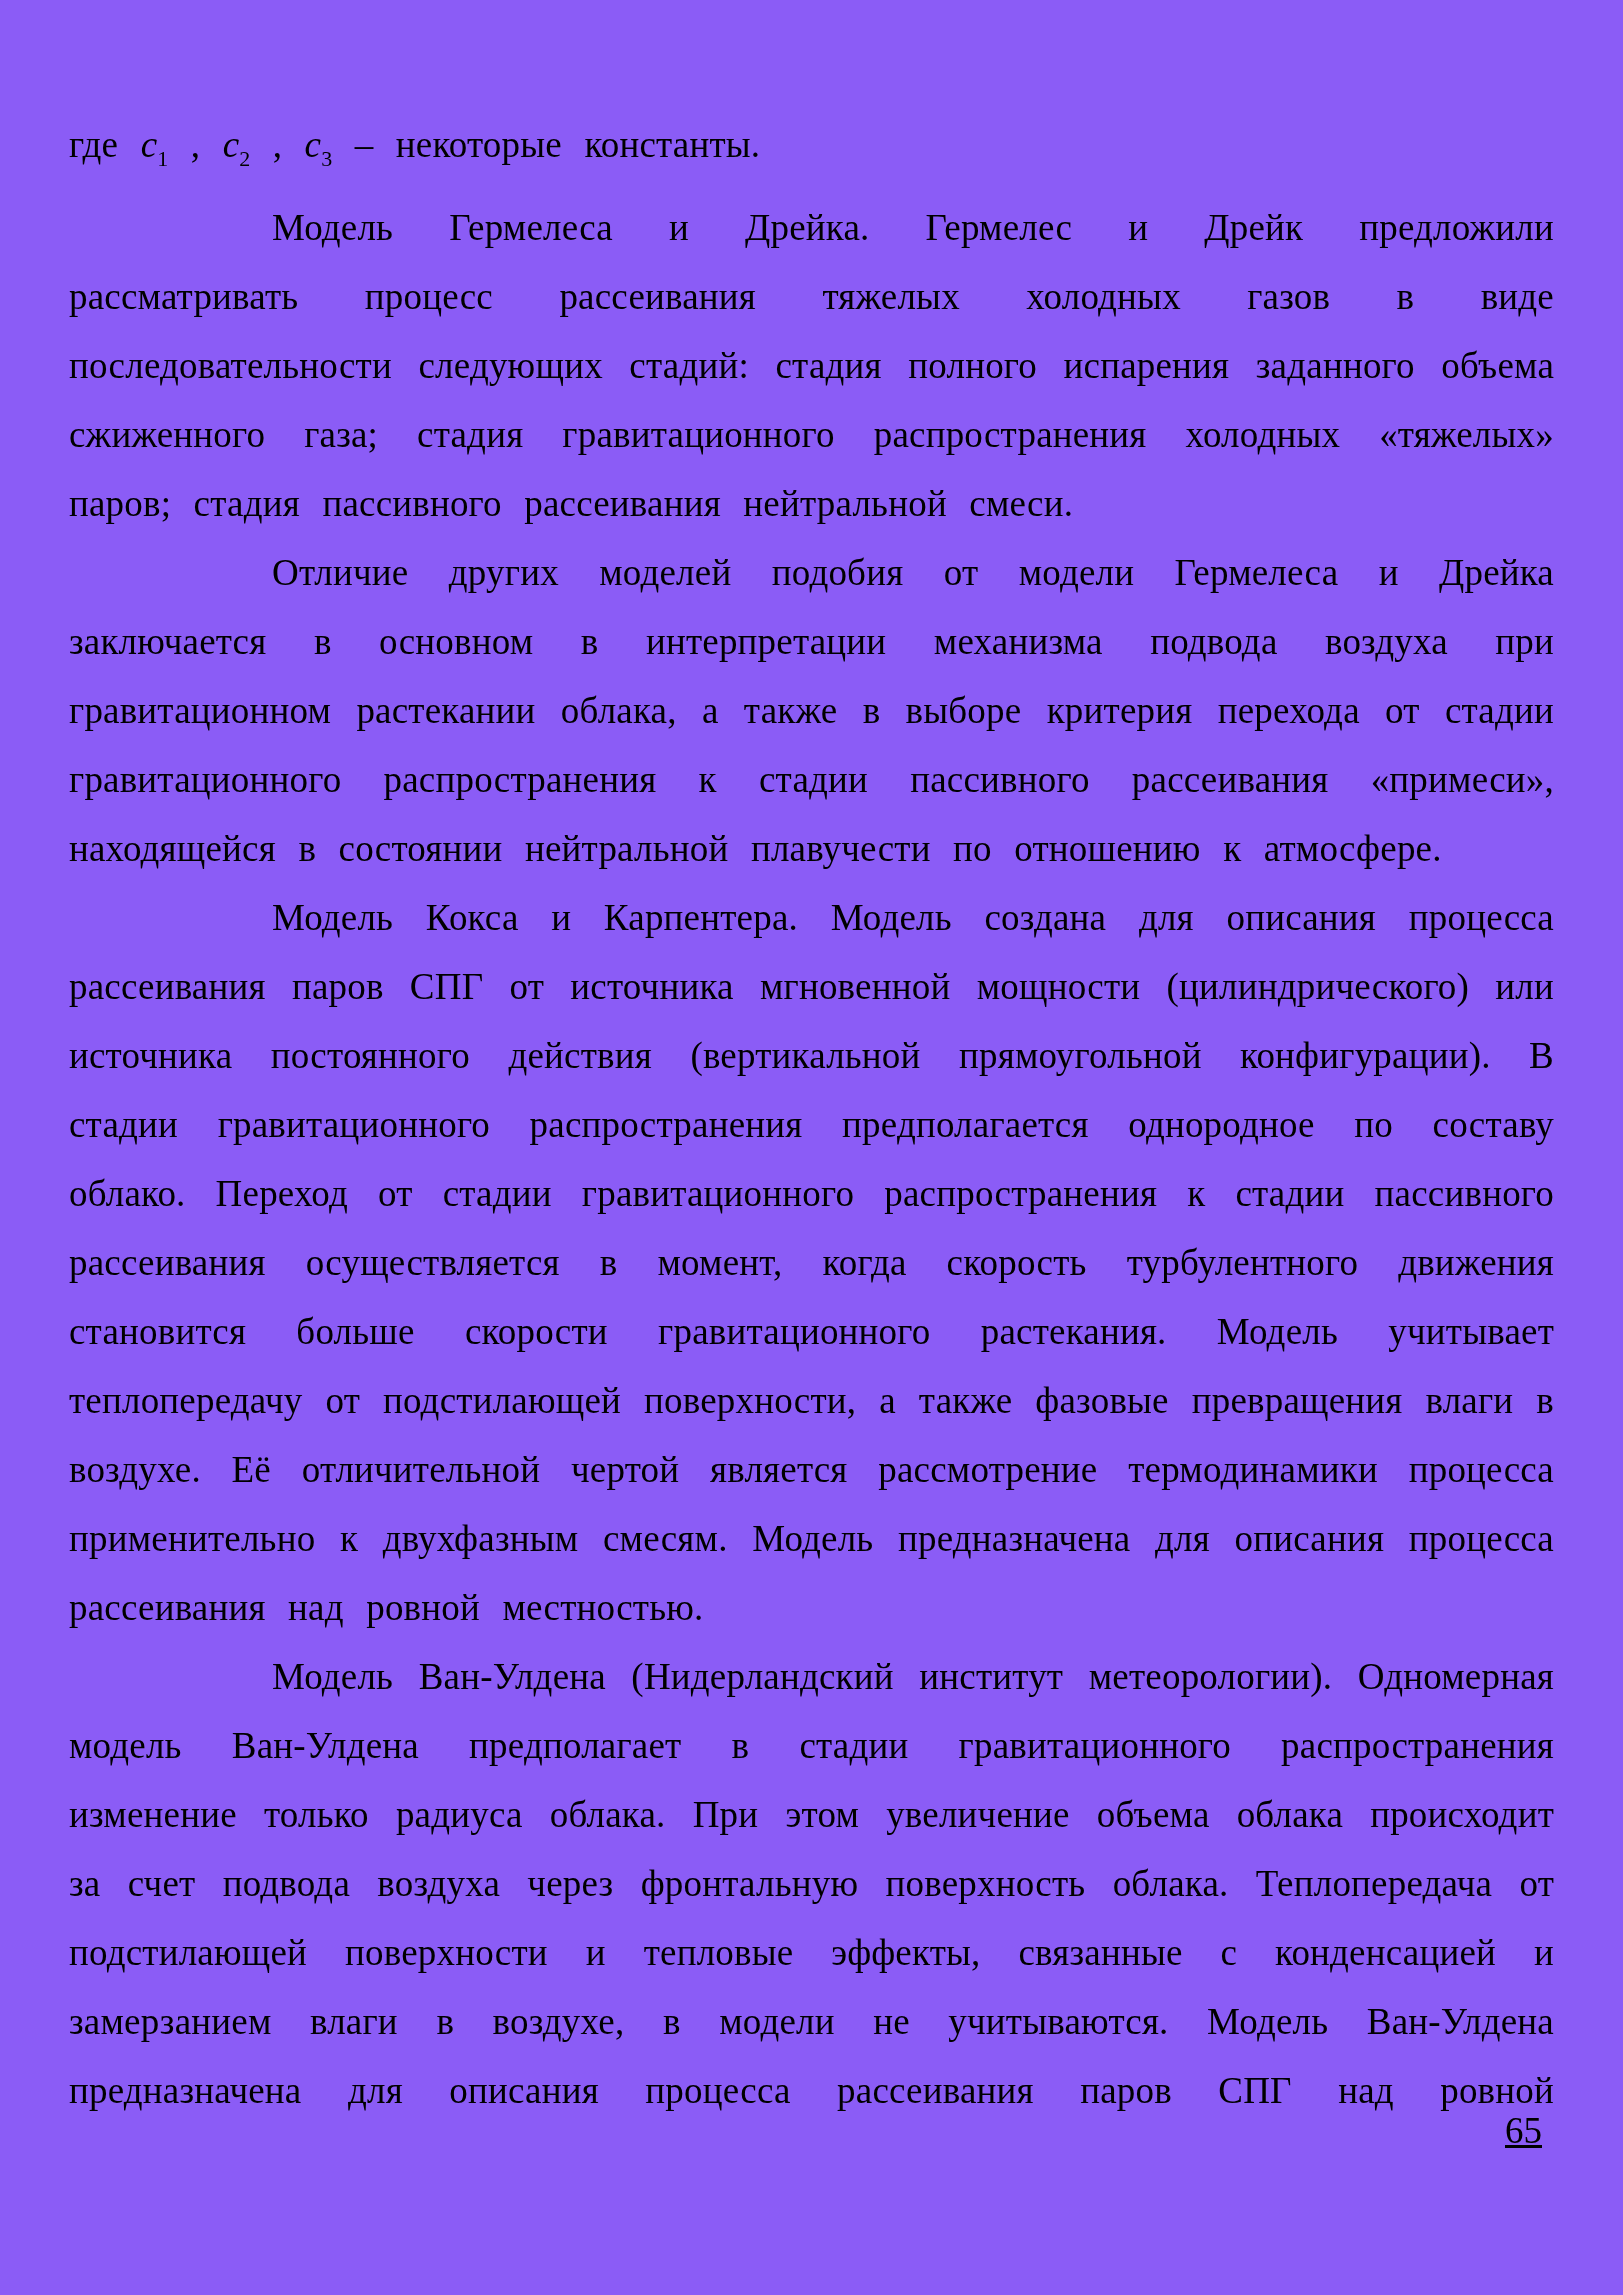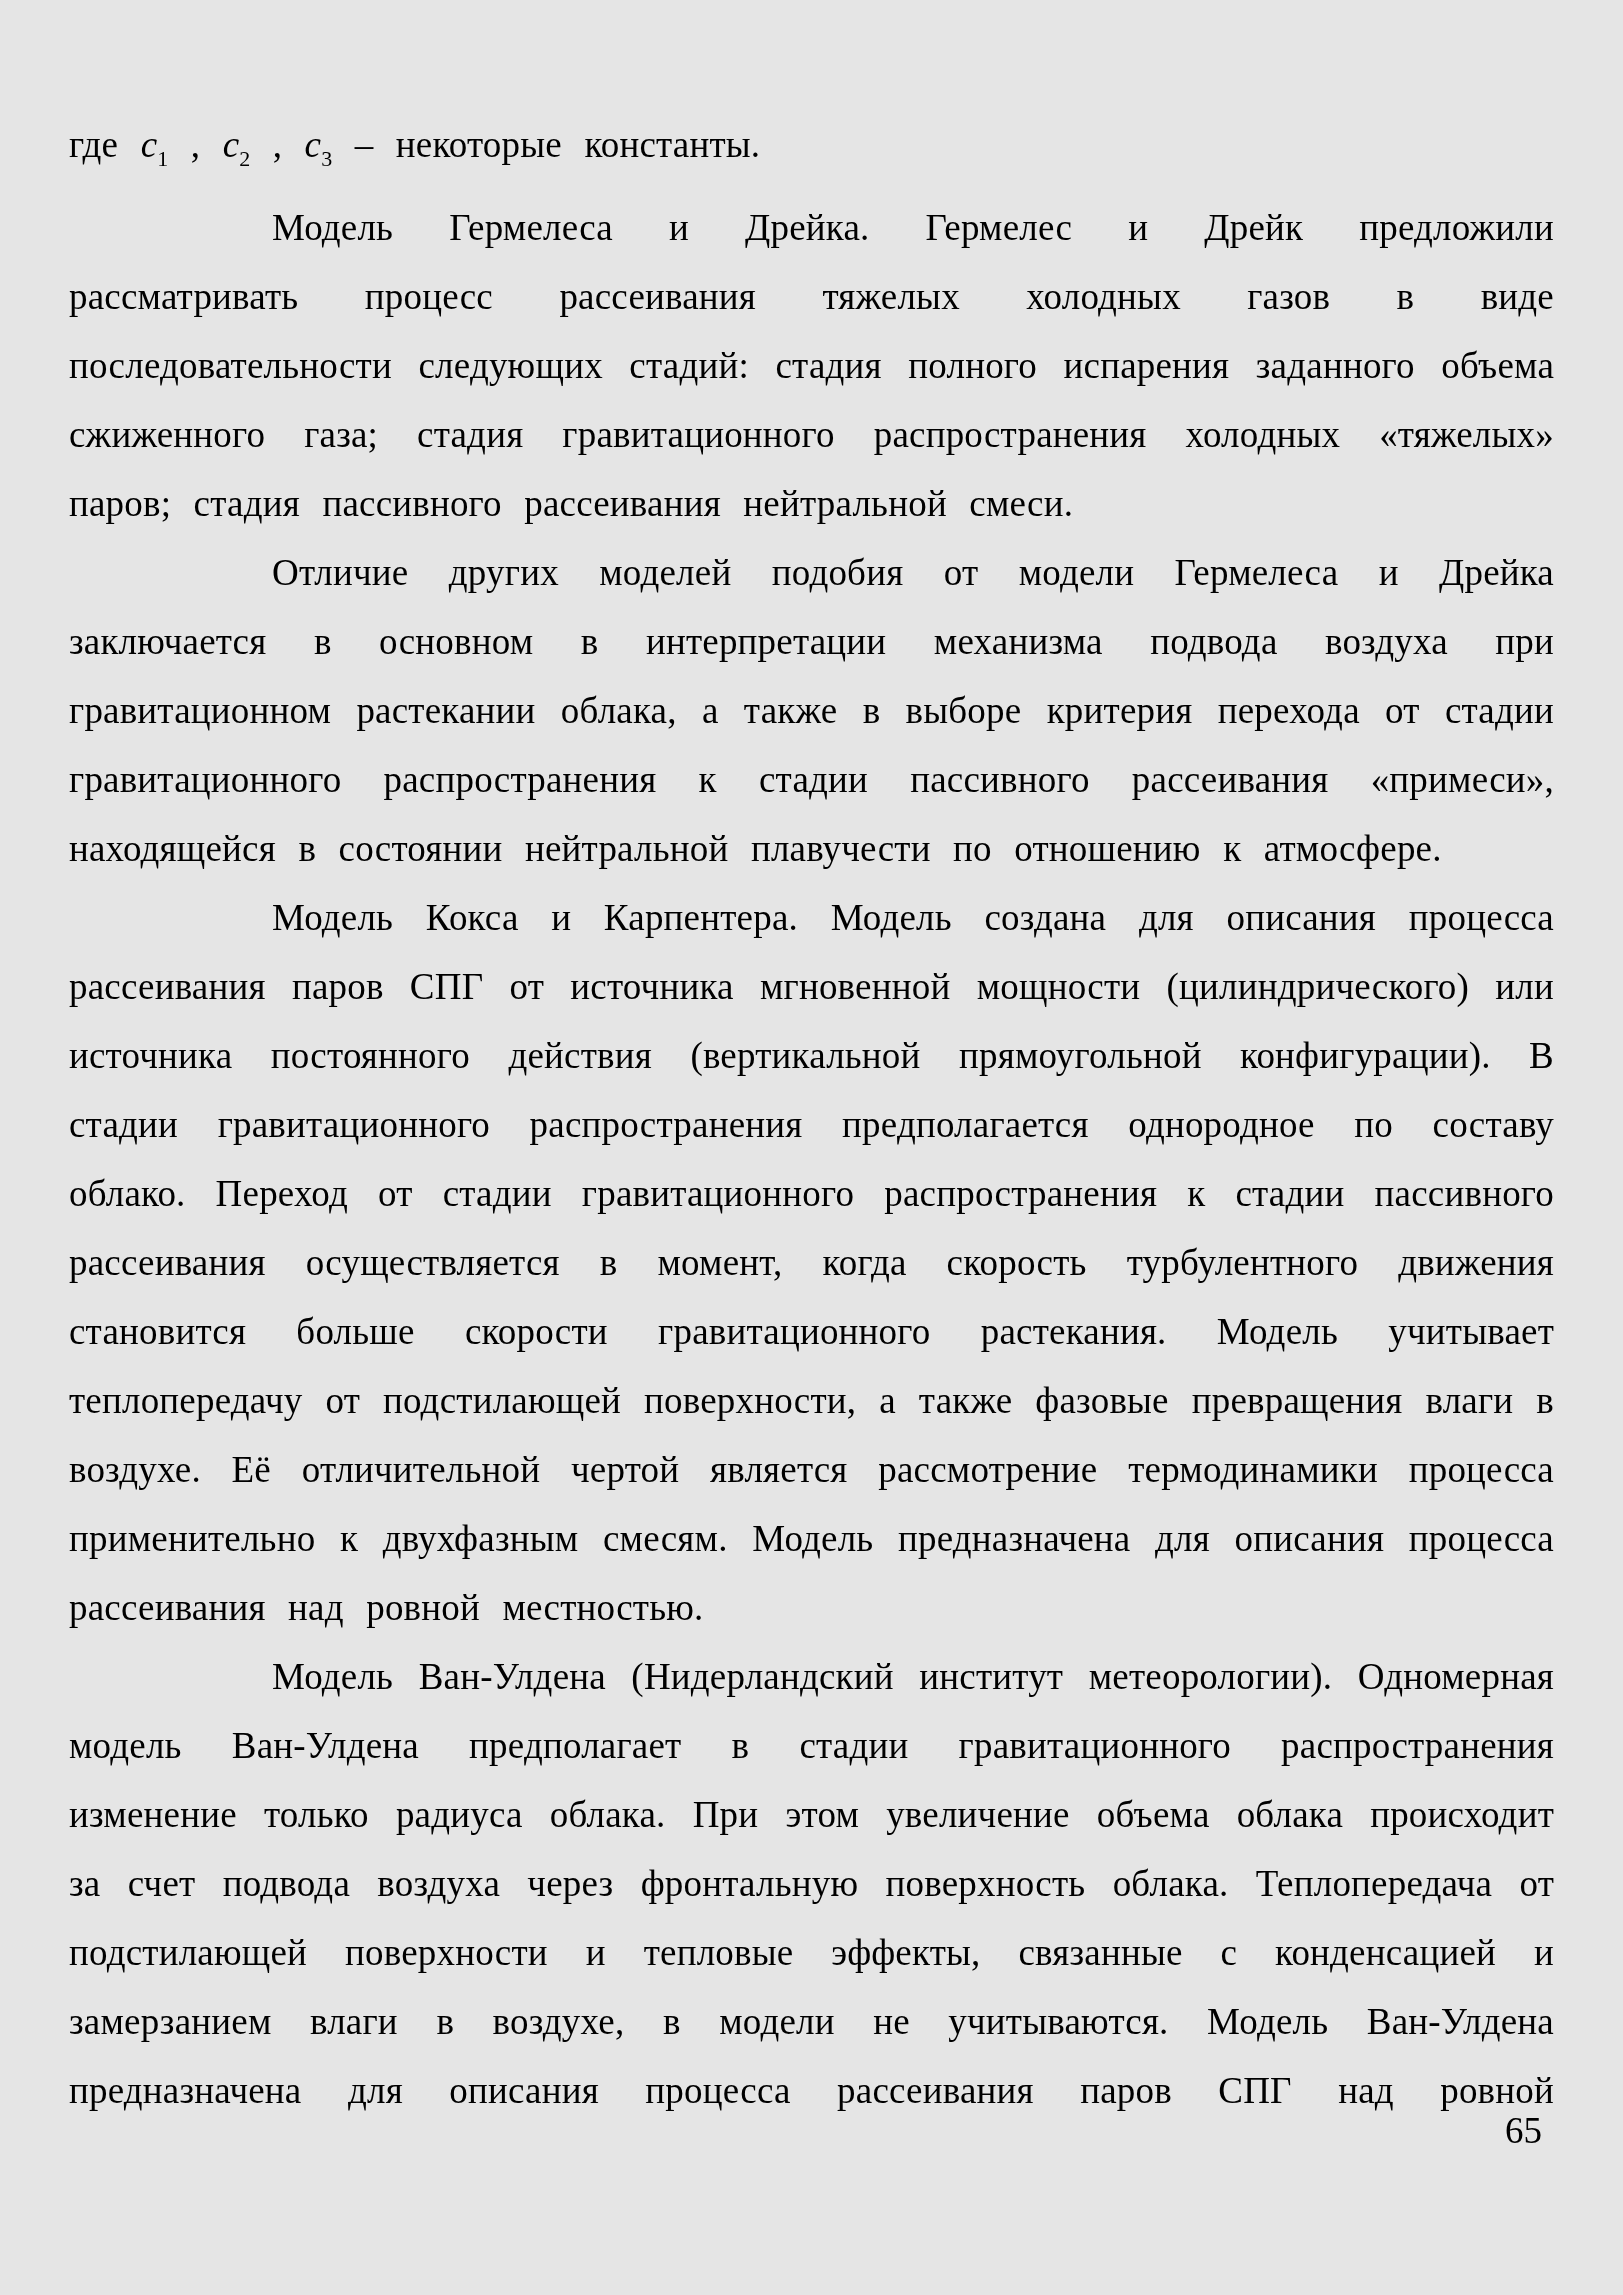--- a/index.html
+++ b/index.html
@@ -4,21 +4,21 @@
 <style>
   html, body {
     margin: 0;
     padding: 0;
     background: #ffffff;
   }
   .page {
     position: relative;
     width: 1623px;
     height: 2295px;
-    background: #e5e5e5;
+    background: #8b5cf6;
     overflow: hidden;
     font-family: "Liberation Serif", "DejaVu Serif", serif;
     color: #000000;
   }
   .content {
     position: absolute;
     left: 69px;
     top: 110px;
     width: 1485px;
     font-size: 37px;
@@ -48,20 +48,21 @@
     font-size: 22px;
     vertical-align: -8.5px;
     letter-spacing: 0;
   }
   .page-number {
     position: absolute;
     top: 2112px;
     left: 1505px;
     font-size: 37px;
     line-height: 37px;
+    text-decoration: underline;
   }
 </style>
 </head>
 <body>
 
 <div class="page">
   <div class="content">
       <p class="para"><span>где </span><i class="var">c</i><sub class="sub">1</sub><span> , </span><i class="var">c</i><sub class="sub">2</sub><span> , </span><i class="var">c</i><sub class="sub">3</sub><span>  – некоторые константы.</span></p>
       <p class="para indent"><span class="u">Модель Гермелеса и Дрейка.</span><span> Гермелес и Дрейк предложили рассматривать процесс рассеивания тяжелых холодных газов в виде последовательности следующих стадий: стадия полного испарения заданного объема сжиженного газа; стадия гравитационного распространения холодных «тяжелых» паров; стадия пассивного рассеивания нейтральной смеси.</span></p>
       <p class="para indent"><span>Отличие других моделей подобия от модели Гермелеса и Дрейка заключается в основном в интерпретации механизма подвода воздуха при гравитационном растекании облака, а также в выборе критерия перехода от стадии гравитационного распространения к стадии пассивного рассеивания «примеси», находящейся в состоянии нейтральной плавучести по отношению к атмосфере.</span></p>

